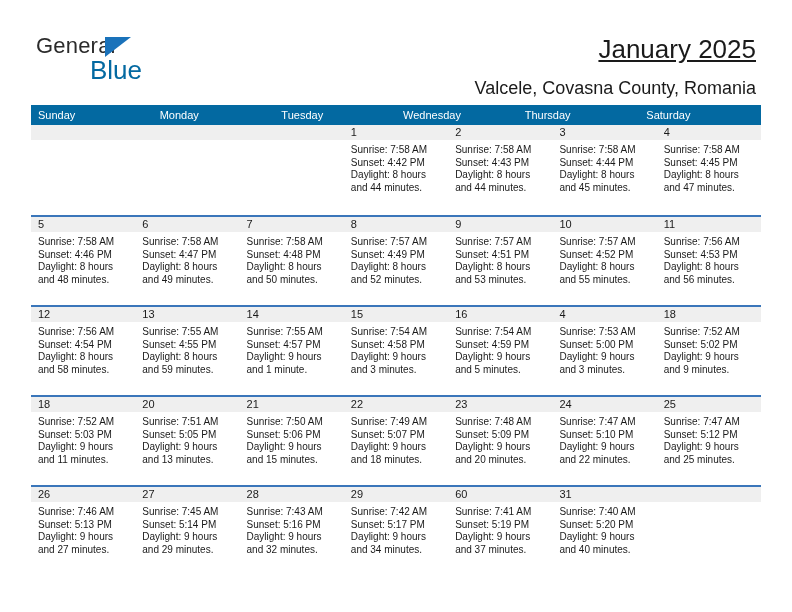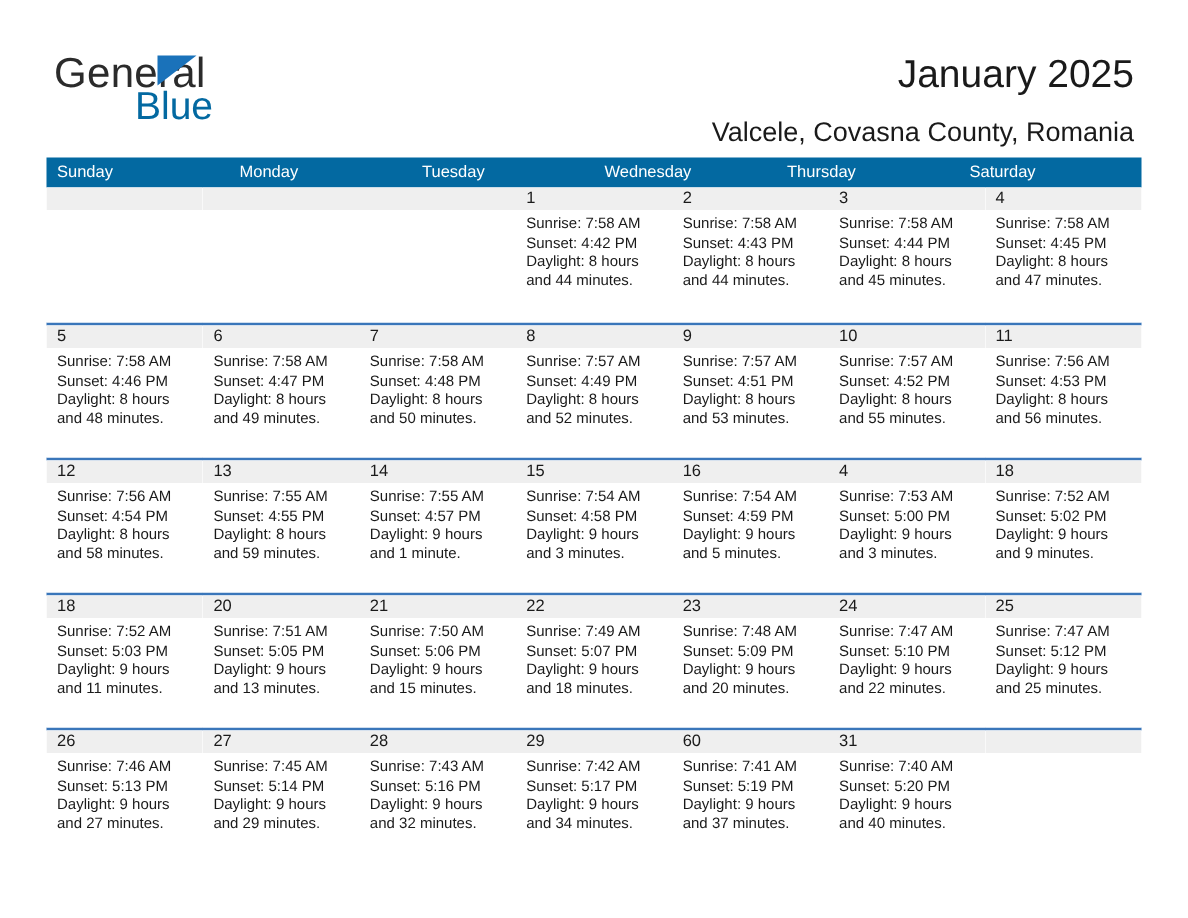--- a/index.html
+++ b/index.html
@@ -33,21 +33,21 @@
     position: absolute;
     left: 36px;
     top: 33px;
     width: 200px;
     height: 52px;
   }
   .logo-general {
     position: absolute;
     left: 0;
     top: 0;
-    font-size: 28px;
+    font-size: 22px;
     letter-spacing: 0.2px;
     color: #2b2b2b;
     font-family: "Liberation Sans", sans-serif;
   }
   .logo-tri {
     position: absolute;
     left: 69px;
     top: 4px;
     width: 0;
     height: 0;
@@ -63,20 +63,21 @@
     font-family: "Liberation Sans", sans-serif;
   }
   .title {
     position: absolute;
     right: 36px;
     top: 34px;
     font-size: 26px;
     color: #1a1a1a;
     text-align: left;
     white-space: nowrap;
+    text-decoration: underline;
   }
   .subtitle {
     position: absolute;
     right: 36px;
     top: 78px;
     font-size: 18px;
     color: #1a1a1a;
     text-align: right;
     white-space: nowrap;
   }

